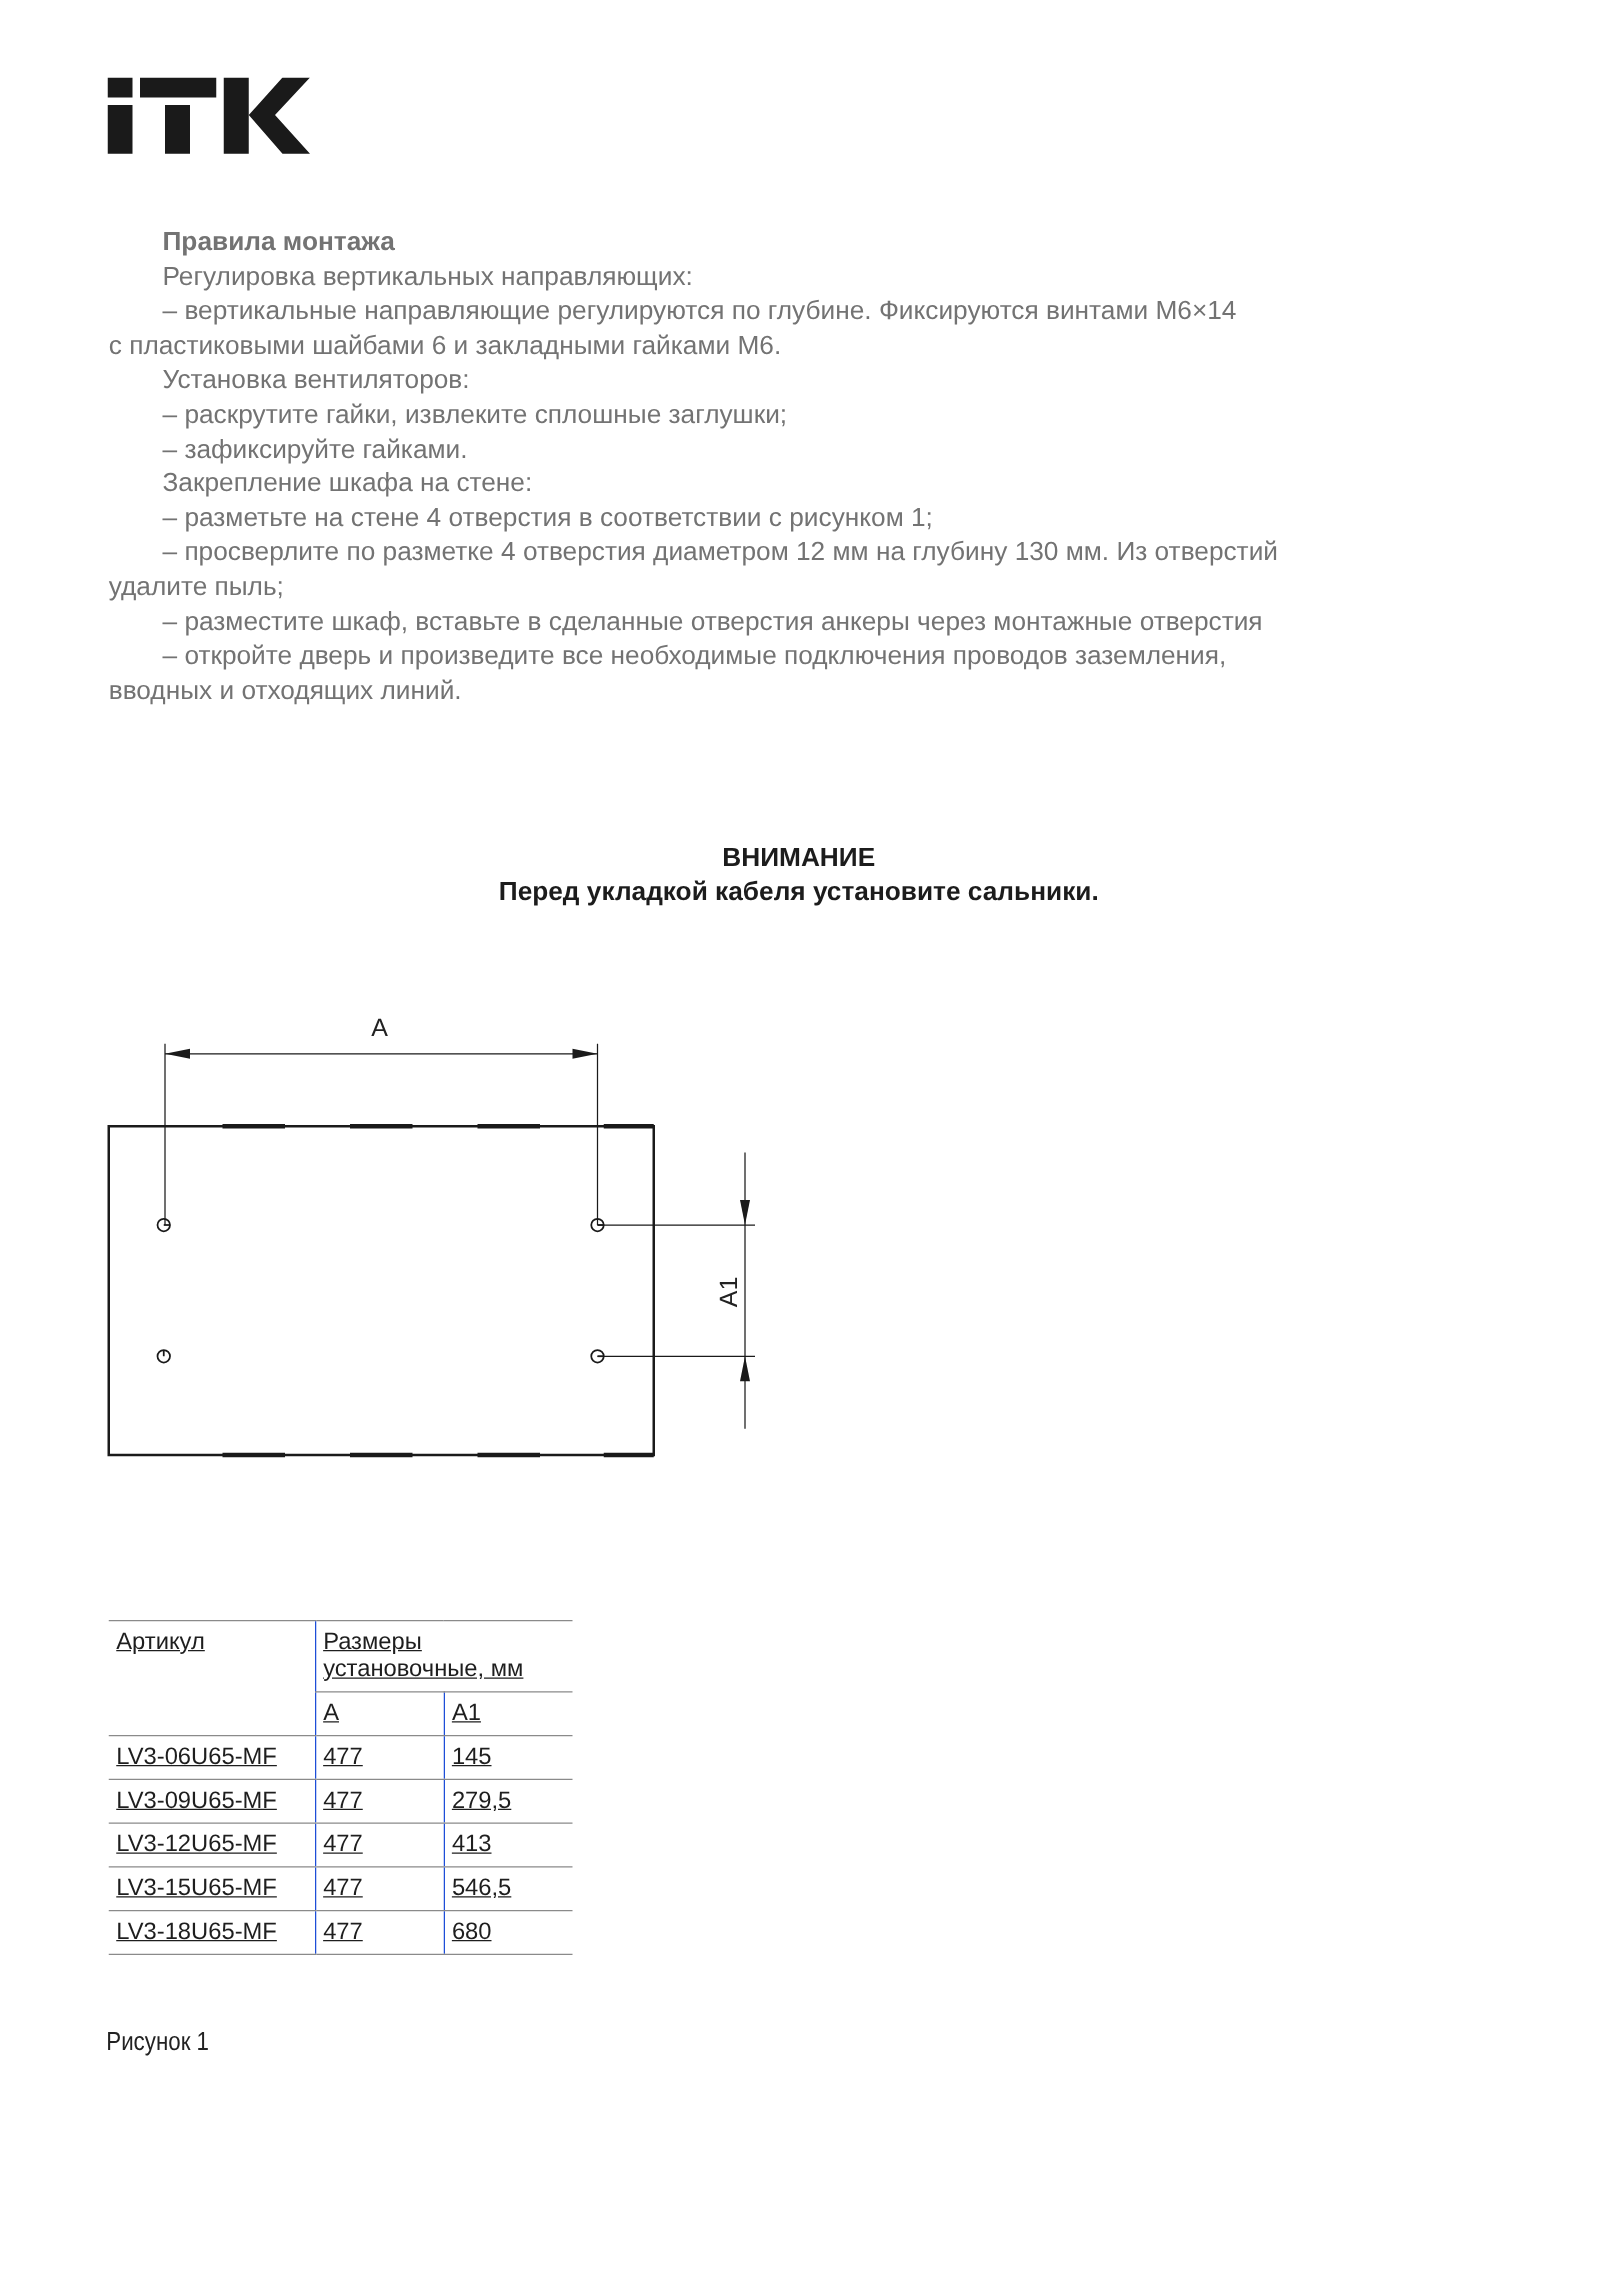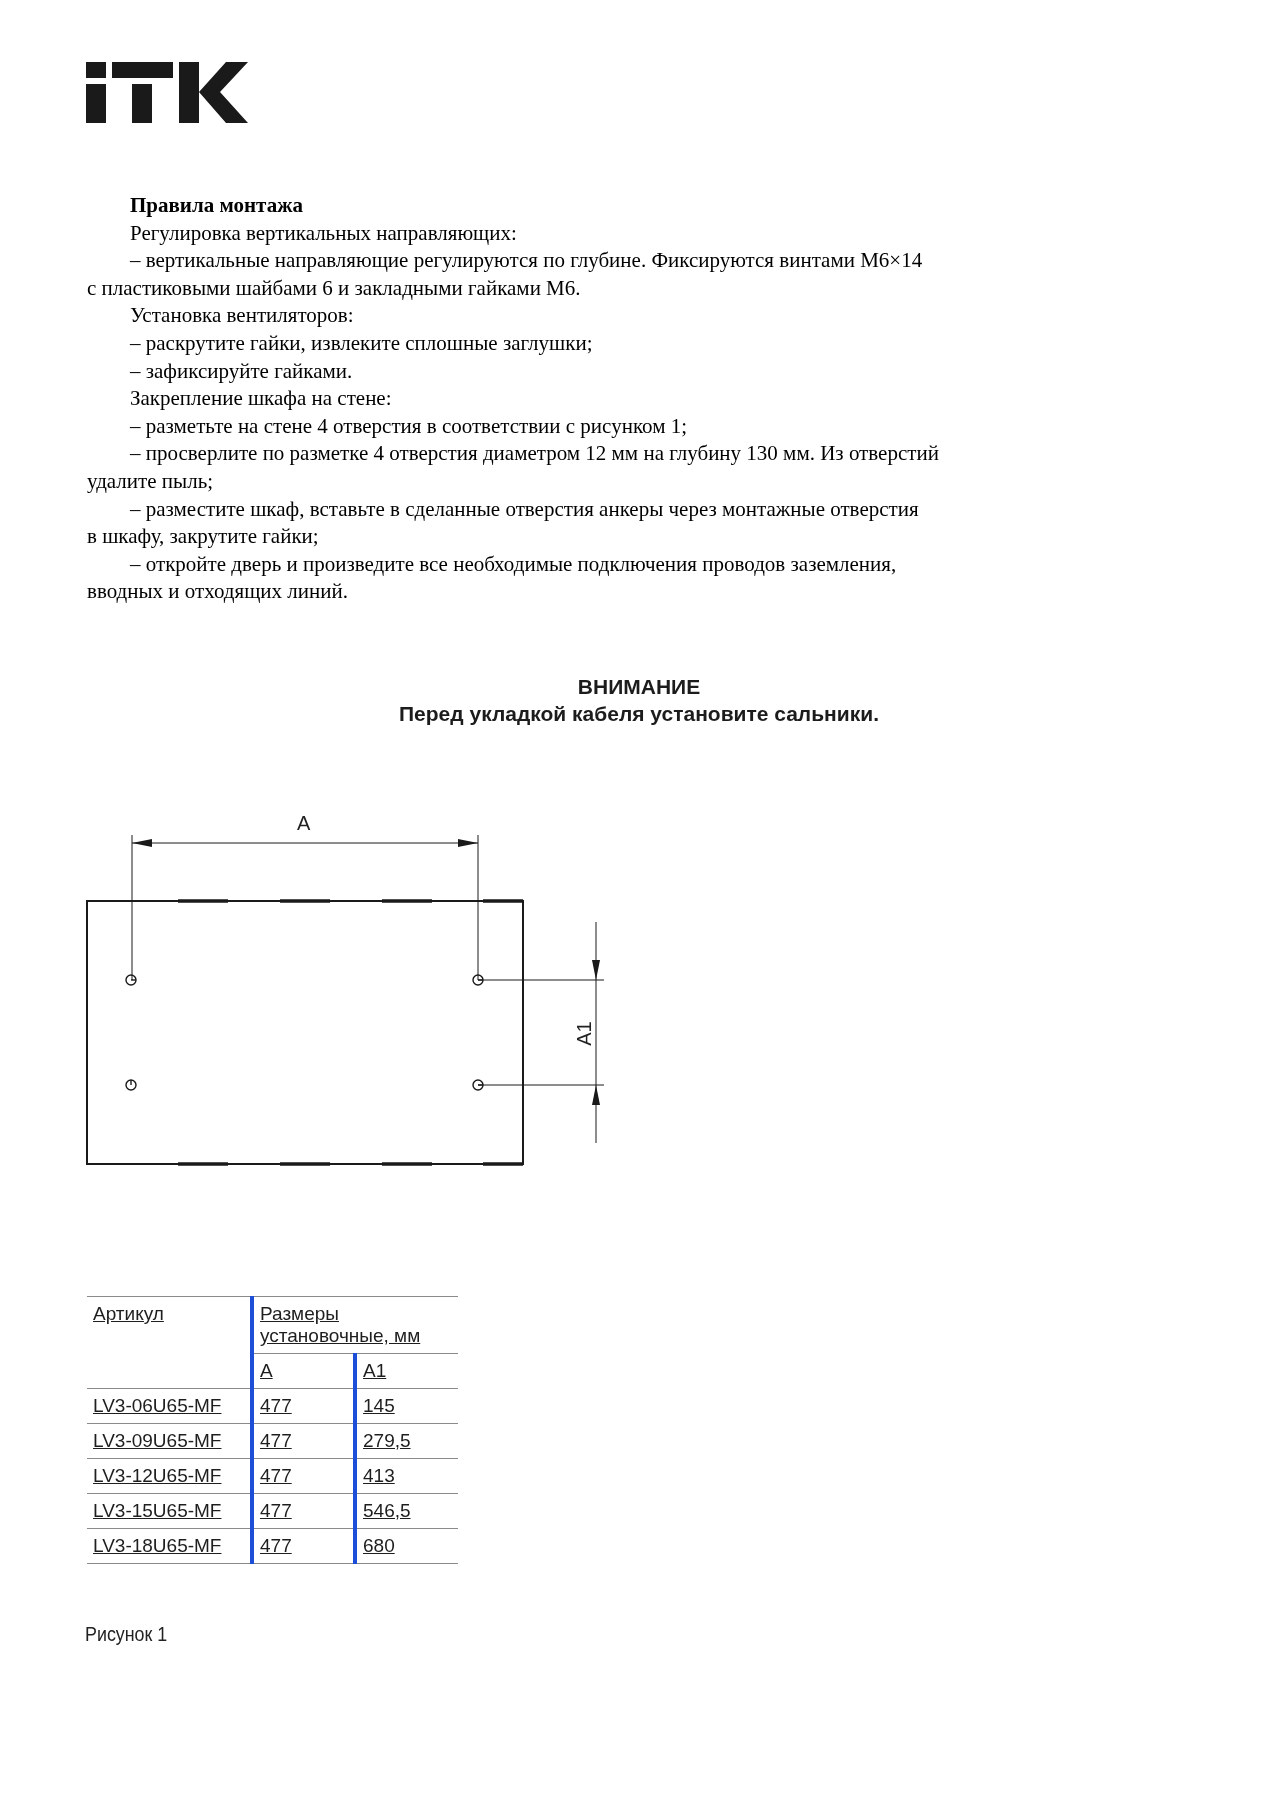--- a/index.html
+++ b/index.html
@@ -2,40 +2,40 @@
 <html><head>
 <meta charset="utf-8">
 <style>
   html, body { margin: 0; padding: 0; background: #ffffff; }
   body {
     width: 1280px; height: 1819px; position: relative; overflow: hidden;
     font-family: "Liberation Sans", sans-serif; color: #1a1a1a;
   }
   .logo { position: absolute; left: 86px; top: 62px; width: 162px; height: 62px; }
   .textblock {
-    position: absolute; left: 87px; top: 192px; width: 1110px;
-    font-size: 21px; line-height: 27.6px; color: #000000; font-family: Liberation Serif, serif;
+    position: absolute; left: 87px; top: 180px; width: 1110px;
+    font-size: 21px; line-height: 27.6px; color: #737373;
   }
   .textblock .ln { white-space: nowrap; display: block; }
   .textblock .ind { padding-left: 43px; }
   .textblock .title { font-weight: bold; font-size: 21px; }
   .attention {
     position: absolute; left: 87px; top: 673px; width: 1104px; text-align: center;
     font-weight: bold; font-size: 21px; line-height: 27px; color: #1c1c1c;
   }
   .attention .head { text-underline-offset: 3px; }
   .diagram { position: absolute; left: 0; top: 0; width: 1280px; height: 1819px; pointer-events: none; }
   .dim-label { position: absolute; font-size: 20px; color: #222; }
   .table {
     position: absolute; left: 87px; top: 1296px; width: 371px;
     border-collapse: collapse; font-size: 19px; color: #1e1e1e;
   }
   .table td { padding: 0 0 0 6px; vertical-align: top; border-bottom: 1px solid #8a8a8a; height: 34px; line-height: 34px; text-decoration: underline; }
   .table tr.hdr td { line-height: 22px; padding-top: 6px; }
-  .table .vl { border-left: 4px solid #1d4ed8; }
+  .table .vl { border-left: 1px solid #1d4ed8; }
   .table tr.top td { border-top: 1px solid #8a8a8a; }
   .caption {
     position: absolute; left: 85px; top: 1622px;
     font-size: 21px; color: #222; transform: scaleX(0.85); transform-origin: left top;
   }
 </style>
 </head>
 <body>
 
 <svg class="logo" viewBox="0 0 162 62" xmlns="http://www.w3.org/2000/svg">
@@ -55,21 +55,20 @@
   <span class="ln ind">– вертикальные направляющие регулируются по глубине. Фиксируются винтами М6×14</span>
   <span class="ln">с пластиковыми шайбами 6 и закладными гайками М6.</span>
   <span class="ln ind">Установка вентиляторов:</span>
   <span class="ln ind">– раскрутите гайки, извлеките сплошные заглушки;</span>
   <span class="ln ind">– зафиксируйте гайками.</span>
   <span class="ln ind">Закрепление шкафа на стене:</span>
   <span class="ln ind">– разметьте на стене 4 отверстия в соответствии с рисунком 1;</span>
   <span class="ln ind">– просверлите по разметке 4 отверстия диаметром 12 мм на глубину 130 мм. Из отверстий</span>
   <span class="ln">удалите пыль;</span>
   <span class="ln ind">– разместите шкаф, вставьте в сделанные отверстия анкеры через монтажные отверстия</span>
-  <span class="ln">в шкафу, закрутите гайки;</span>
   <span class="ln ind">– откройте дверь и произведите все необходимые подключения проводов заземления,</span>
   <span class="ln">вводных и отходящих линий.</span>
 </div>
 
 <div class="attention">
   <div class="head">ВНИМАНИЕ</div>
   <div>Перед укладкой кабеля установите сальники.</div>
 </div>
 
 <svg class="diagram" viewBox="0 0 1280 1819" xmlns="http://www.w3.org/2000/svg">

